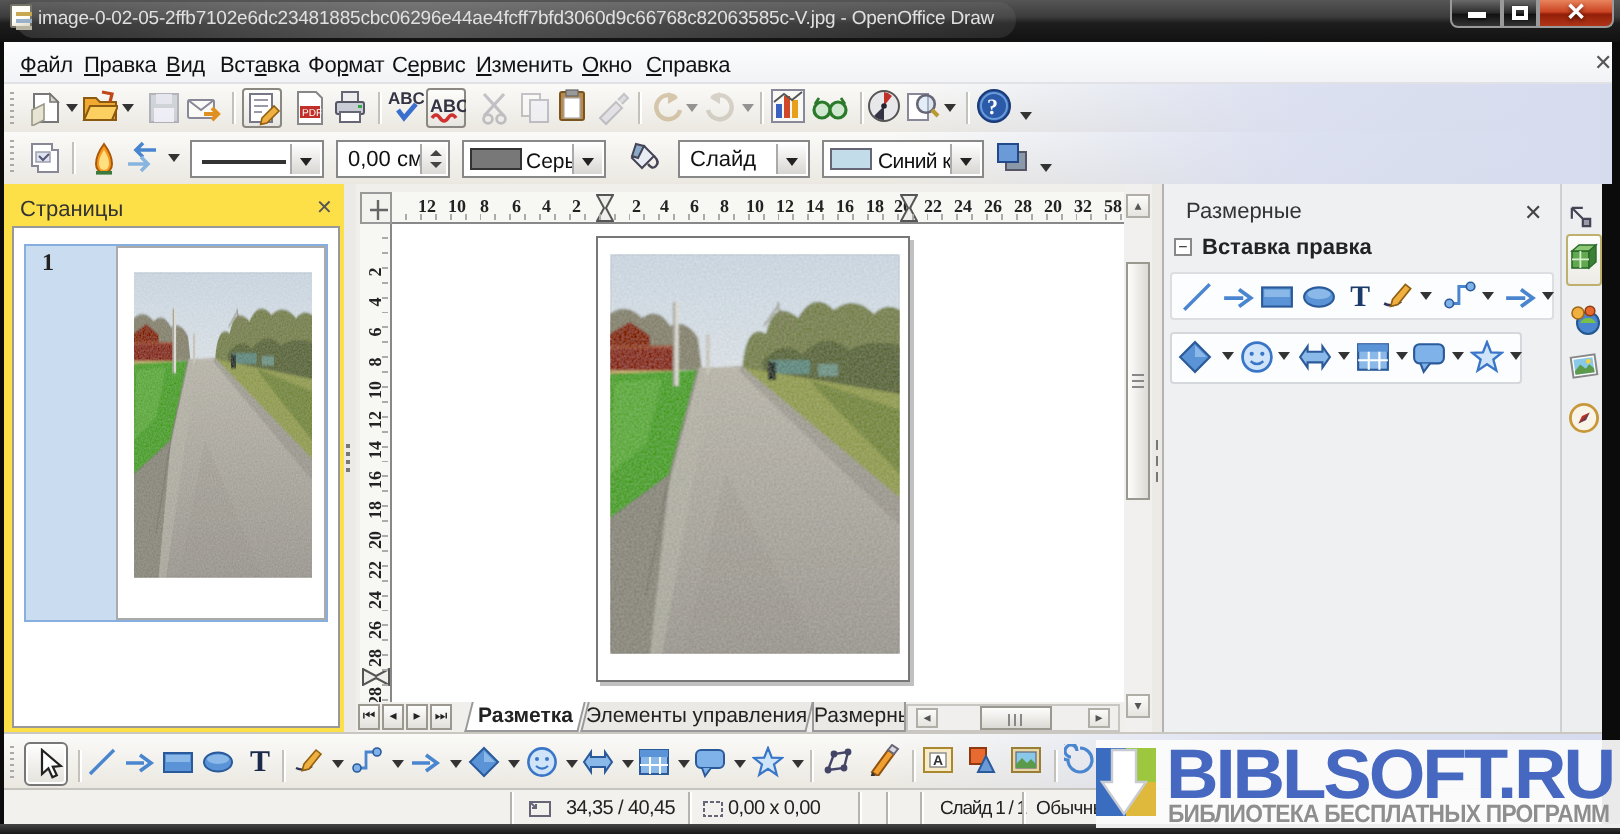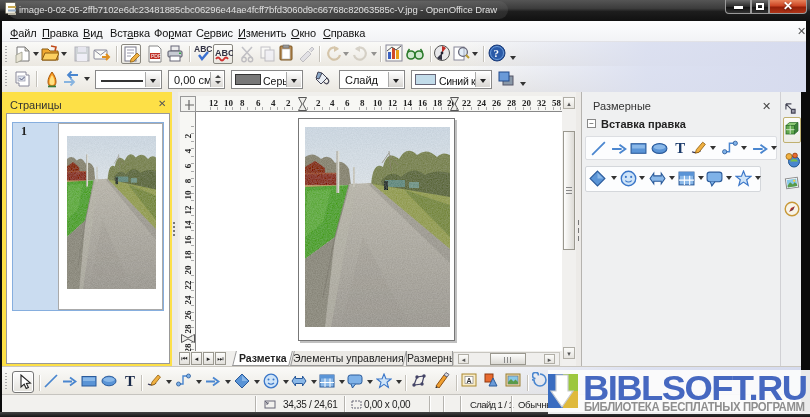--- a/index.html
+++ b/index.html
@@ -637,21 +637,21 @@
     <svg class="dico" style="left:530px;top:3px">
         <path d="M8 8 m0 -6 a6 6 0 1 1 -6 6 a4.5 4.5 0 1 1 4.5 -4.5 a3 3 0 1 0 -3 3" fill="none" stroke="#4a86cf" stroke-width="1.6"></path>
       </svg>
   </div>
   <div class="abs" id="statusbar">
     <div class="ssep" style="left:253px"></div>
     <svg class="abs" style="left:262px;top:4px;width:13px;height:10px">
         <rect x="1" y="2" width="10" height="7" fill="none" stroke="#667"></rect>
         <path d="M1 2 l3 3 M4 3 v2 h-2" stroke="#667" fill="none"></path>
       </svg>
-    <div class="abs" style="left:281px;top:3.5px">34,35 / 24,61</div>
+    <div class="abs" style="left:281px;top:3.5px">34,35 / 40,45</div>
     <div class="ssep" style="left:342px"></div>
     <svg class="abs" style="left:348px;top:4px;width:13px;height:10px">
         <rect x="2" y="2" width="9" height="7" fill="none" stroke="#667" stroke-dasharray="2 1"></rect>
       </svg>
     <div class="abs" style="left:362px;top:3.5px">0,00 x 0,00</div>
     <div class="ssep" style="left:427px"></div>
     <div class="ssep" style="left:441px"></div>
     <div class="ssep" style="left:458px"></div>
     <div class="abs" style="left:468px;top:4px;font-size:9.5px;letter-spacing:-.6px">Слайд 1 / 1</div>
     <div class="ssep" style="left:509px"></div>

